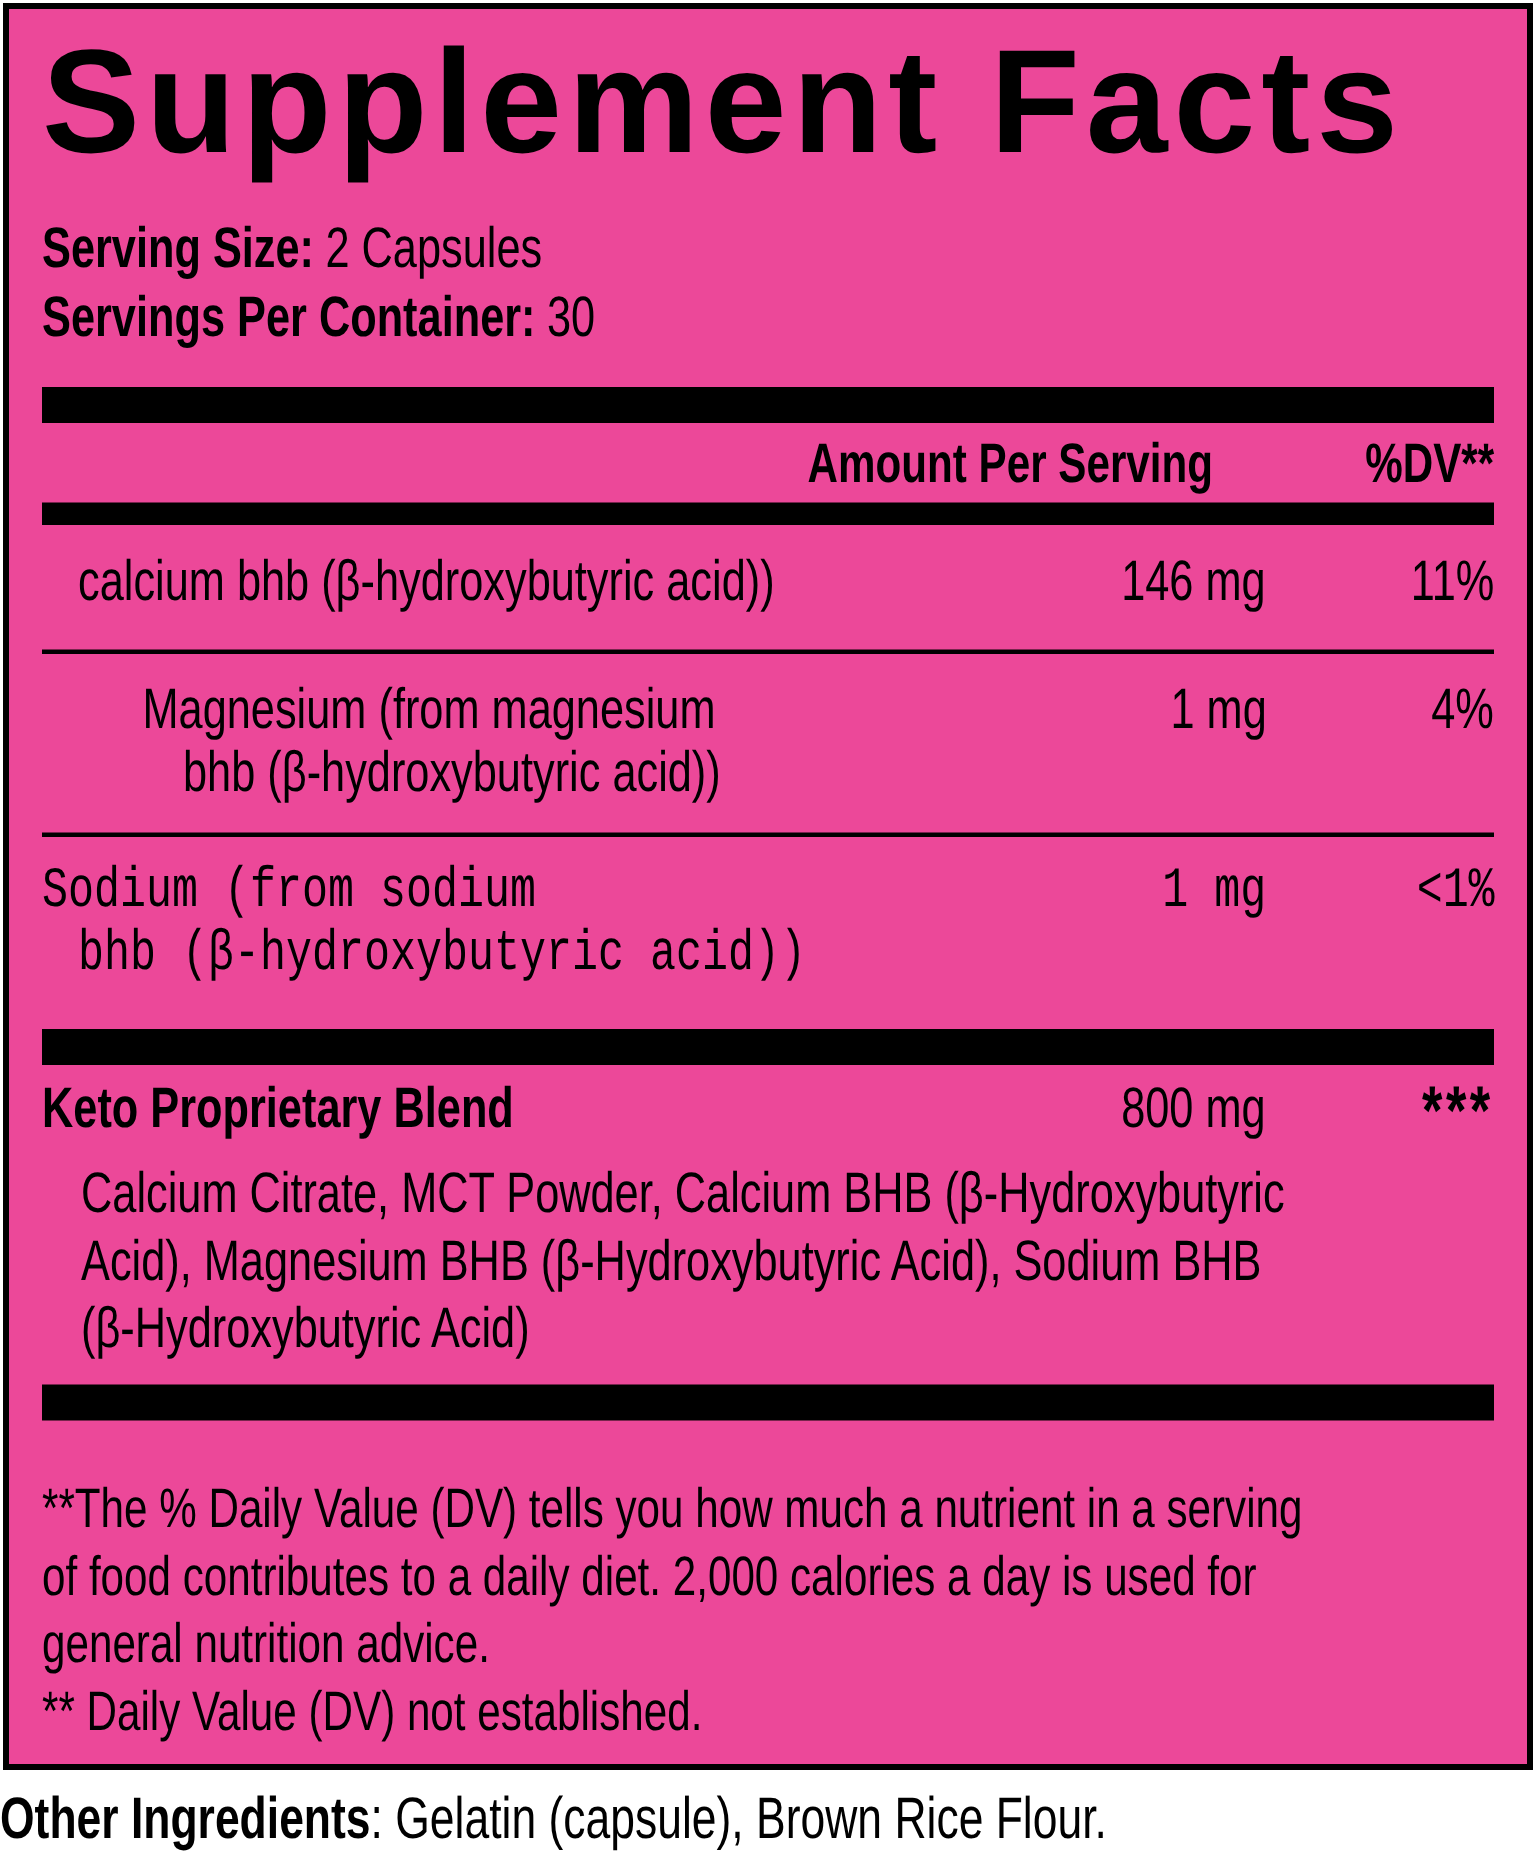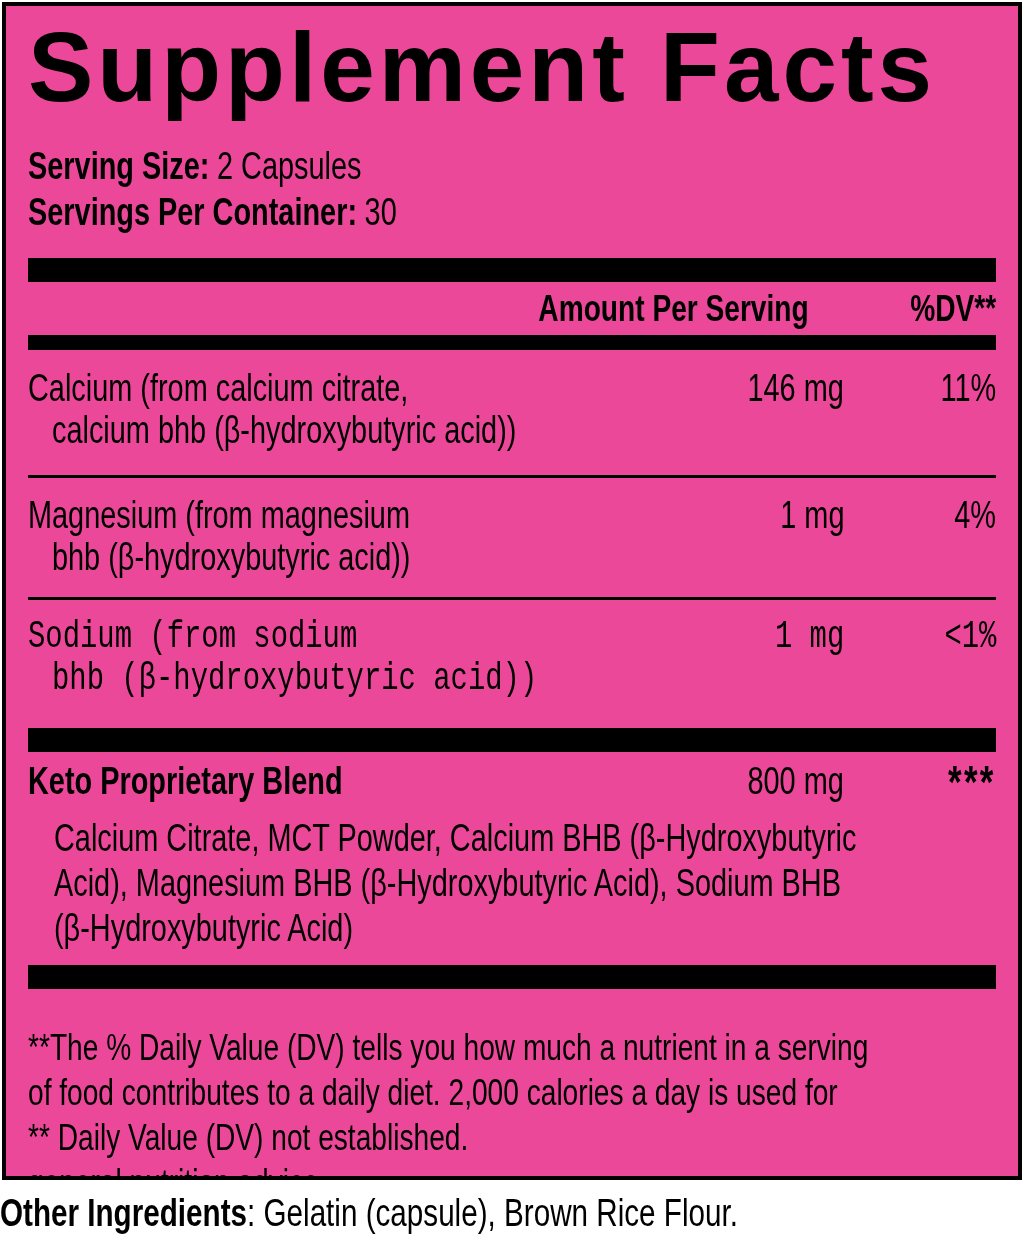--- a/index.html
+++ b/index.html
@@ -59,21 +59,21 @@
     gap: 35px;
   }
   .spacer { flex: 1; }
 
   .trow { display: flex; font-size: 38px; line-height: 42px; }
   .cell-name { flex: 1; min-width: 0; }
   .cell-amount { width: 180px; display: flex; justify-content: flex-end; align-items: flex-start; }
   .cell-dv     { width: 152px; display: flex; justify-content: flex-end; align-items: flex-start; }
 
   .nrow { padding-top: 17px; padding-bottom: 24px; }
-  .nrow-2 { padding-top: 16px; padding-bottom: 19px; }
+  .nrow-2 { padding-top: 16px; padding-bottom: 19px; text-align: center; }
   .nrow-3 { padding-top: 16px; padding-bottom: 28px; font-family: Liberation Mono, monospace; }
   .name-line2 { padding-left: 24px; }
 
   .blend-head { padding-top: 9px; line-height: 40px; }
   .blend-head .cell-name { font-weight: bold; }
   .stars {
     font-size: 46px;
     font-weight: bold;
     letter-spacing: 3px;
     line-height: 1;
@@ -125,21 +125,20 @@
     </div>
     <div class="cell-dv">
       <span class="cx-r">%DV**</span>
     </div>
   </div>
 
   <div class="bar bar-medium"></div>
 
   <div class="trow nrow">
     <div class="cell-name">
-      <div><span class="cx">Calcium (from calcium citrate,</span></div>
       <div class="name-line2"><span class="cx">calcium bhb (β-hydroxybutyric acid))</span></div>
     </div>
     <div class="cell-amount">
       <span class="cx-r">146 mg</span>
     </div>
     <div class="cell-dv">
       <span class="cx-r">11%</span>
     </div>
   </div>
 
@@ -191,22 +190,22 @@
     <div><span class="cx">Calcium Citrate, MCT Powder, Calcium BHB (β-Hydroxybutyric</span></div>
     <div><span class="cx">Acid), Magnesium BHB (β-Hydroxybutyric Acid), Sodium BHB</span></div>
     <div><span class="cx">(β-Hydroxybutyric Acid)</span></div>
   </div>
 
   <div class="bar bar-thick"></div>
 
   <div class="footnote">
     <div><span class="cx">**The % Daily Value (DV) tells you how much a nutrient in a serving</span></div>
     <div><span class="cx">of food contributes to a daily diet. 2,000 calories a day is used for</span></div>
+    <div><span class="cx">general nutrition advice.</span></div>
     <div><span class="cx">** Daily Value (DV) not established.</span></div>
-    <div><span class="cx">general nutrition advice.</span></div>
   </div>
 
 </div>
 
 <div class="other">
   <span class="cx">
     <span class="b">Other Ingredients</span><span>: Gelatin (capsule), Brown Rice Flour.</span>
   </span>
 </div>
 

